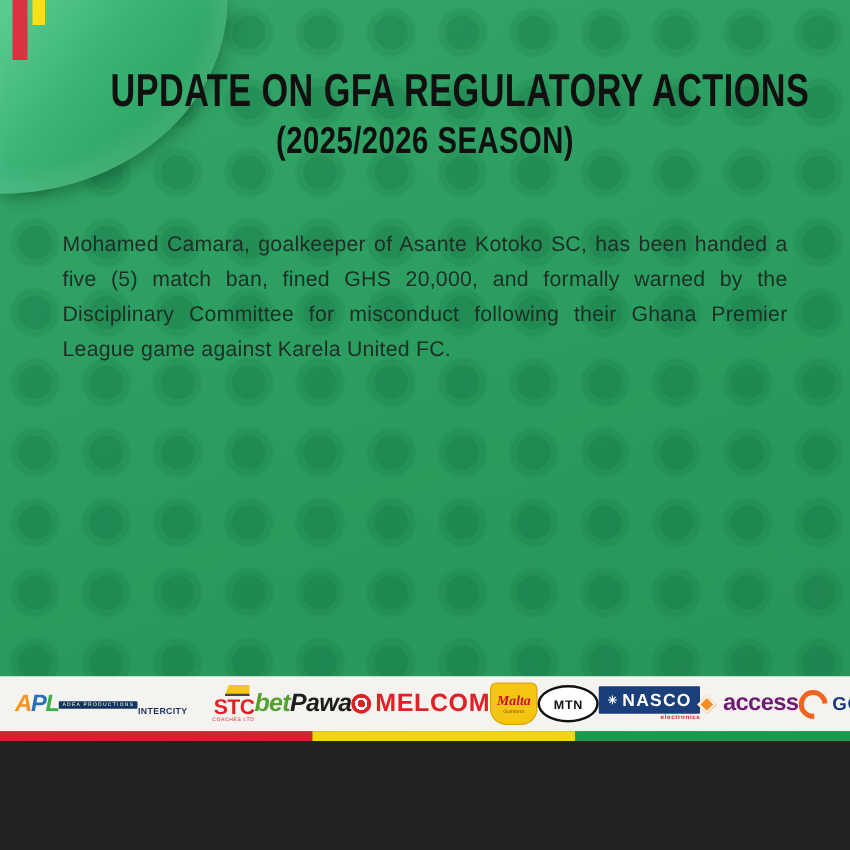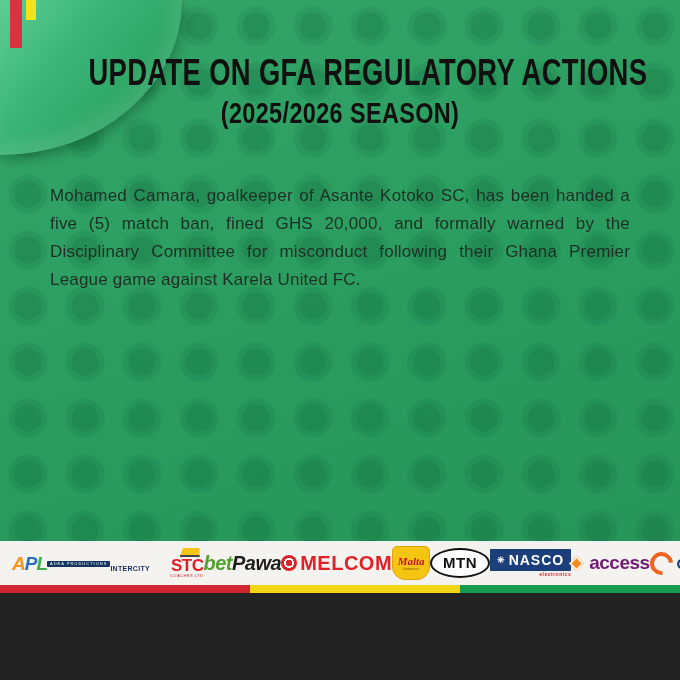--- a/index.html
+++ b/index.html
@@ -87,21 +87,21 @@
   .melcom-text{color:#e02127;font-size:20px;font-weight:800;letter-spacing:0.5px;}
 
   
   .malta-shield{width:36px;height:32px;background:#f6c514;border:1px solid #d9a60d;
     border-radius:5px 5px 13px 13px;display:flex;flex-direction:column;align-items:center;justify-content:center;line-height:1;}
   .malta-text{color:#c8102e;font-size:11px;font-weight:900;font-style:italic;font-family:"Liberation Serif", serif;}
   .malta-sub{color:#7a5a00;font-size:4px;}
 
   
   .mtn-oval{border:2.5px solid #111;border-radius:50%;padding:4px 11px;background:#fff;}
-  .mtn-text{color:#111;font-size:15px;font-weight:900;letter-spacing:0.5px;}
+  .mtn-text{color:#111;font-size:10px;font-weight:900;letter-spacing:0.5px;}
 
   
   .nasco{flex-direction:column;align-items:flex-end;line-height:1;}
   .nasco-box{background:#1b3f7a;color:#fff;font-size:14px;font-weight:900;letter-spacing:1px;
     padding:4px 7px;display:flex;align-items:center;border-radius:1px;}
   .nasco-flake{font-size:9px;margin-right:3px;color:#fff;}
   .nasco-sub{color:#e21f26;font-size:5px;font-weight:700;letter-spacing:0.5px;margin-top:1px;}
 
   
   .access-diamond{width:11px;height:11px;background:#f68b1f;transform:rotate(45deg);

